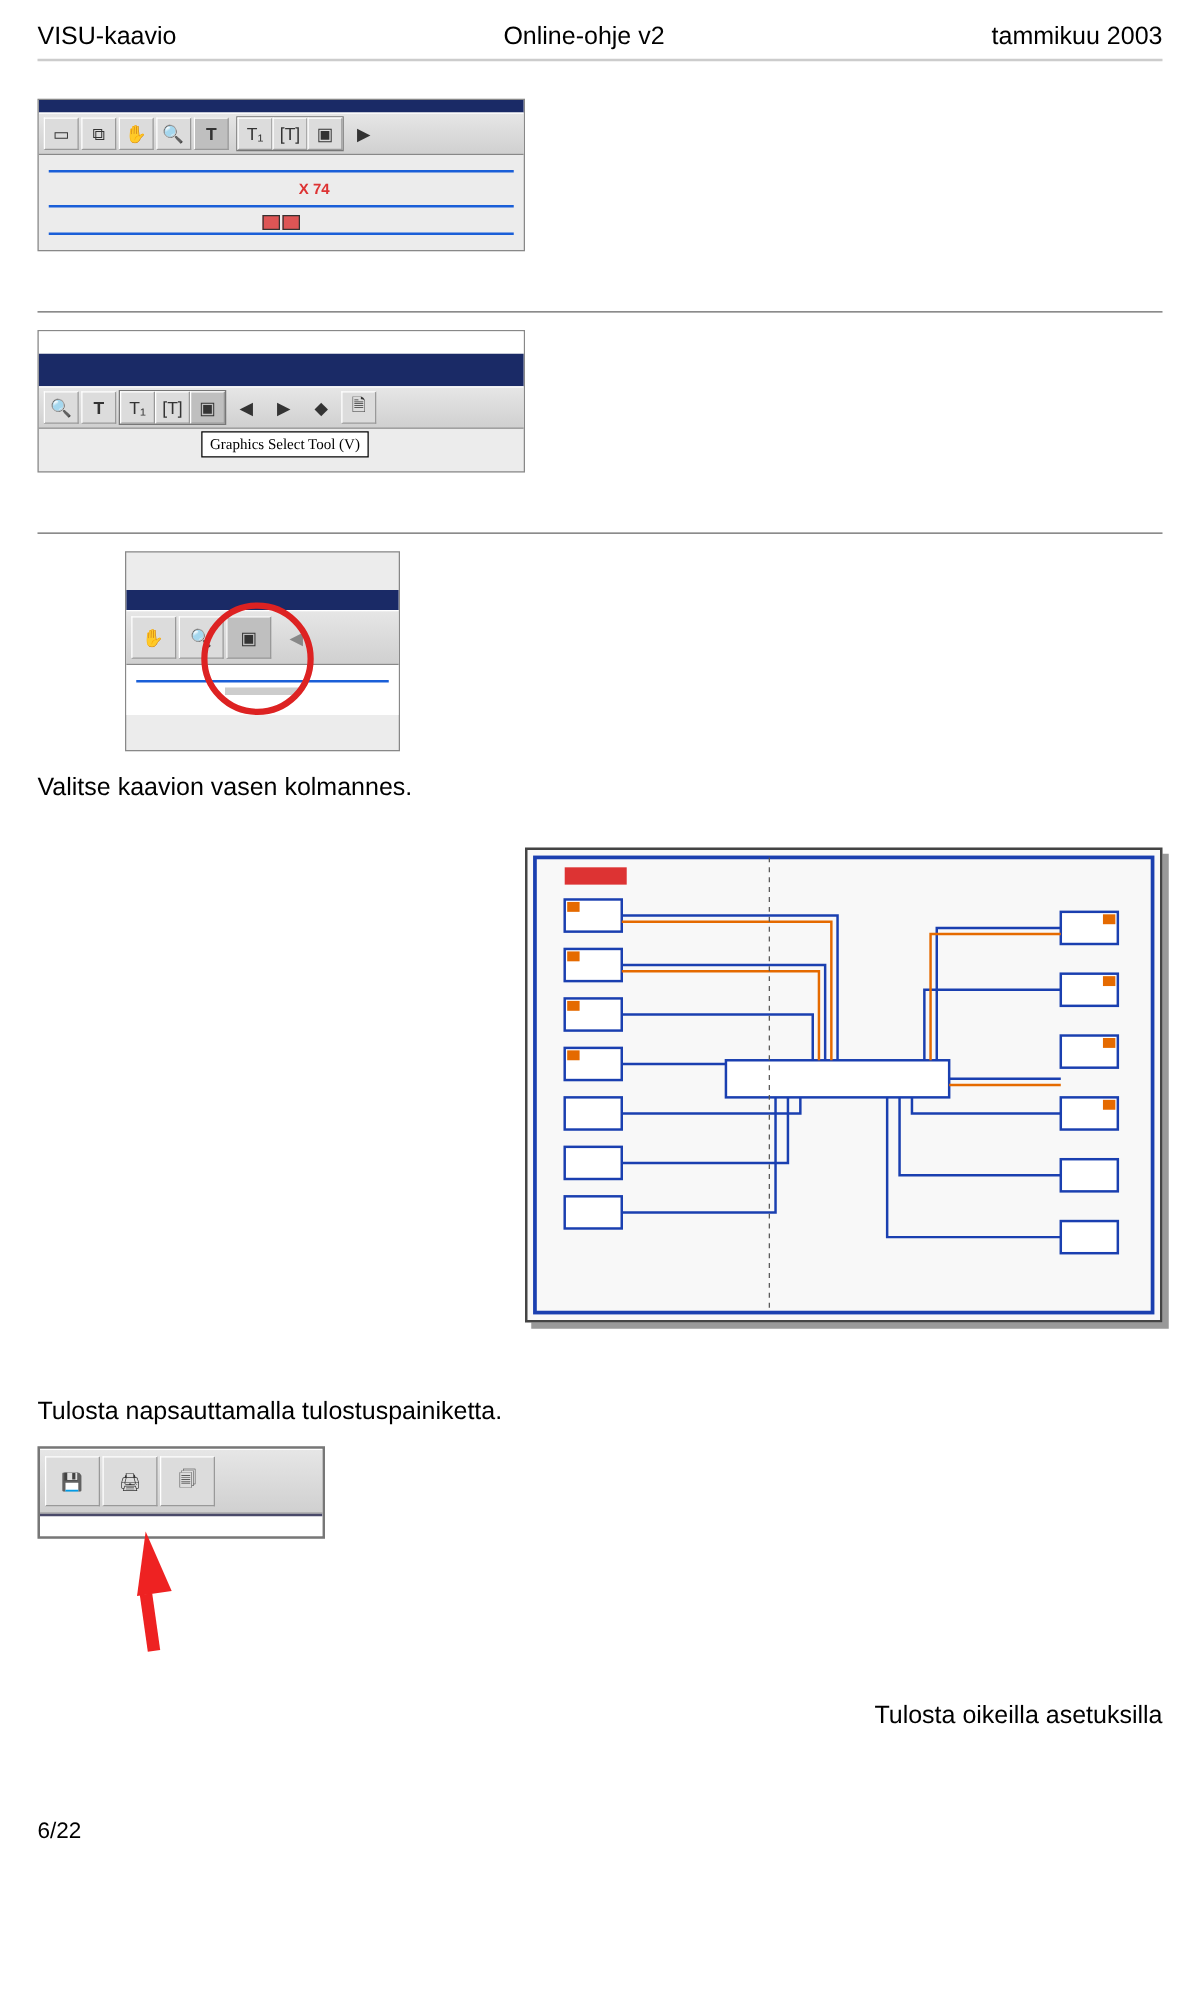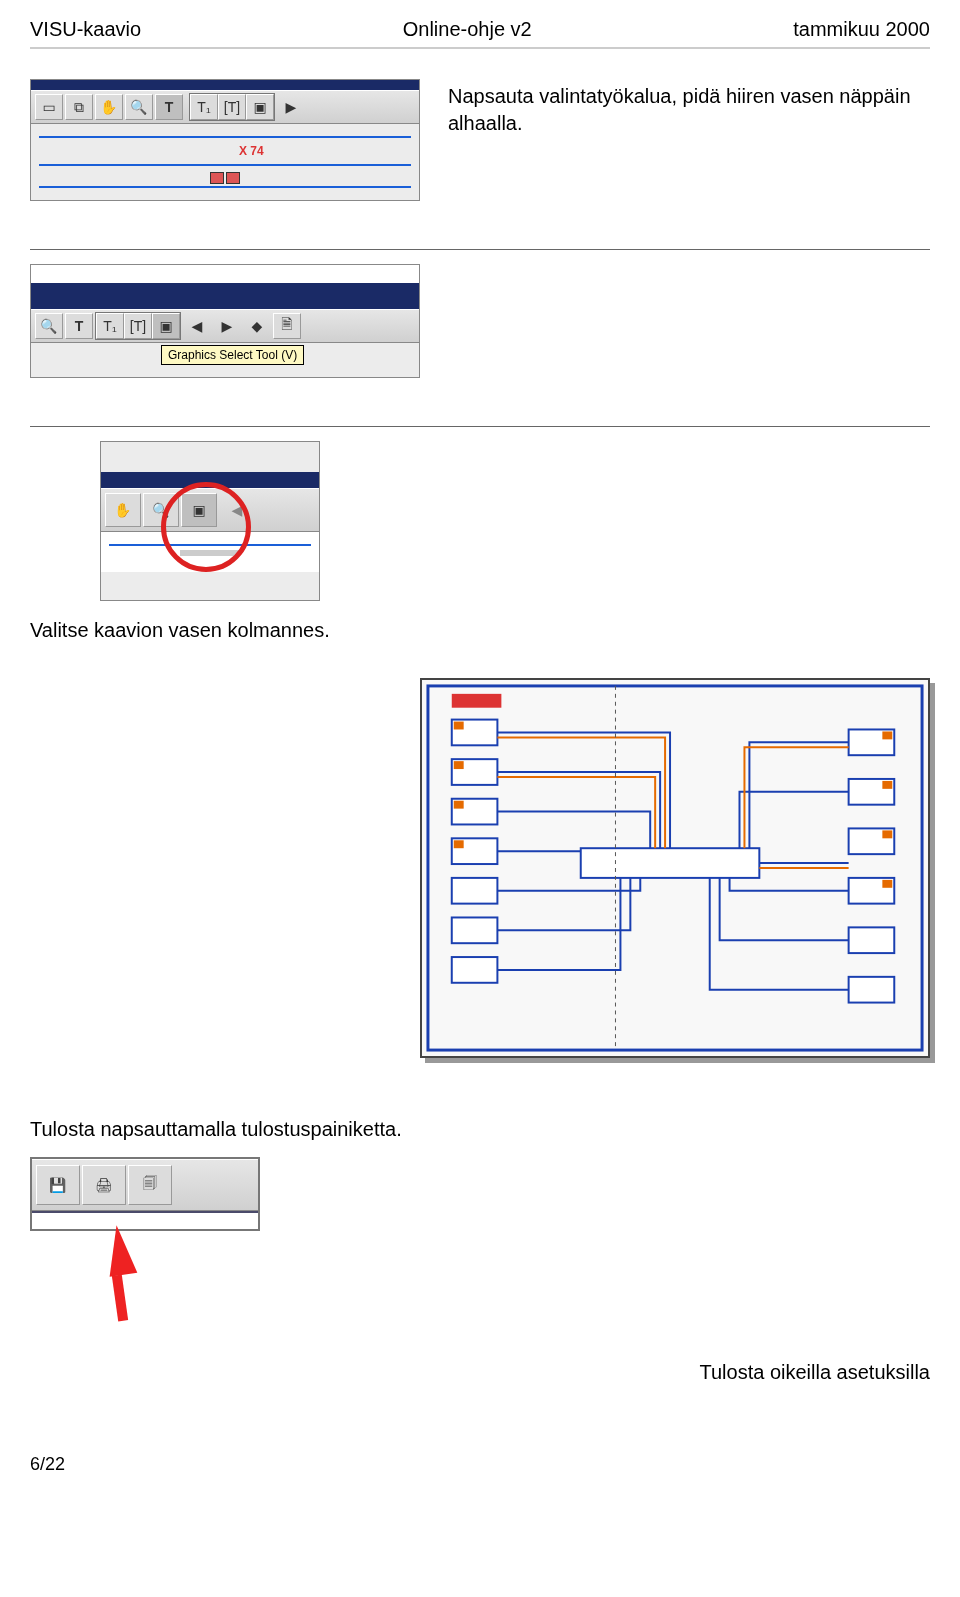--- a/index.html
+++ b/index.html
@@ -52,25 +52,26 @@
     border-top-color: #fff; border-left-color: #fff;
     display: flex; align-items: center; justify-content: center;
     font-size: 14px; color: #333;
   }
   .blue-bar { height: 10px; background: #1a2a66; }
   .blue-line { height: 2px; background: #1a5fd8; margin: 6px 0; }
   .red-label { color: #d33; font-size: 12px; font-weight: bold; text-align:center; }
 
   .tooltip-box {
     position: absolute;
-    background: #fef9c3;
+    background: #ffffff;
     border: 1px solid #000;
     font-size: 12px;
     padding: 2px 6px;
     white-space: nowrap;
+    font-family: Liberation Serif, serif;
   }
 
   .red-circle {
     position: absolute;
     border: 5px solid #d22;
     border-radius: 50%;
   }
 
   .schematic {
     width: 510px; height: 380px;
@@ -101,21 +102,21 @@
   .footer-page { text-align:left; margin-top: 70px; font-size: 18px; }
 
   .plain { font-size: 20px; margin: 10px 0 36px 0; }
 </style>
 </head>
 <body>
 
 <div class="header-row">
   <span>VISU-kaavio</span>
   <span>Online-ohje v2</span>
-  <span>tammikuu 2000</span>
+  <span>tammikuu 2003</span>
 </div>
 <hr class="hr-light">
 
 <div class="step">
   <div class="img">
     <div class="thumb" style="width:390px;">
       <div class="blue-bar"></div>
       <div class="toolbar-row">
         <div class="tb-btn">▭</div>
         <div class="tb-btn">⧉</div>
@@ -138,21 +139,20 @@
         </div>
         <div class="blue-line"></div>
         <div style="height:12px;display:flex;justify-content:center;gap:2px;">
           <div style="width:14px;height:12px;background:#d55;border:1px solid #333;"></div>
           <div style="width:14px;height:12px;background:#d55;border:1px solid #333;"></div>
         </div>
         <div class="blue-line" style="margin-top:2px;"></div>
       </div>
     </div>
   </div>
-  <div class="txt">Napsauta valintatyökalua, pidä hiiren vasen näppäin alhaalla.</div>
 </div>
 
 <hr class="line-sep">
 
 <div class="step">
   <div class="img">
     <div class="thumb" style="width:390px;position:relative;">
       <div style="height:18px;background:#fff;"></div>
       <div class="blue-bar" style="height:26px;"></div>
       <div class="toolbar-row">

